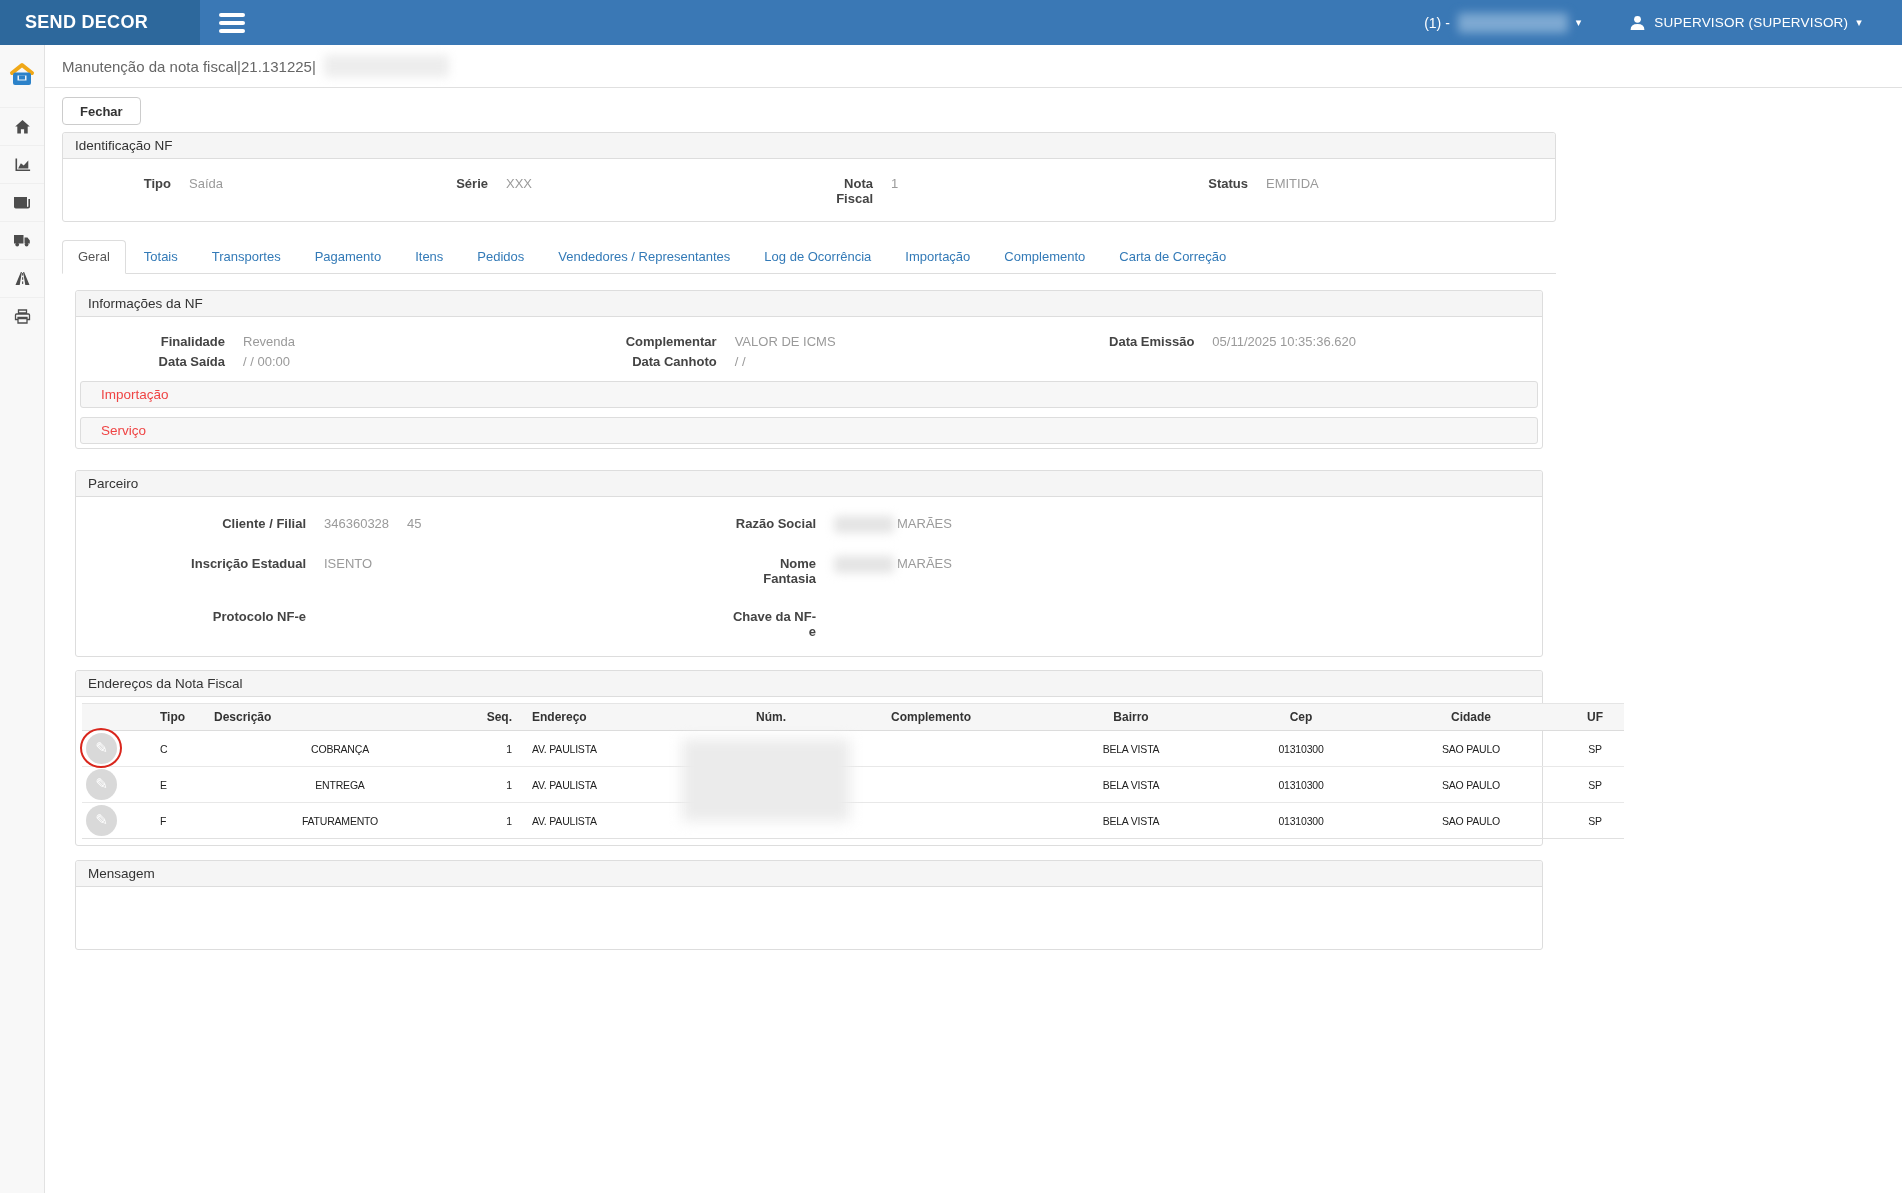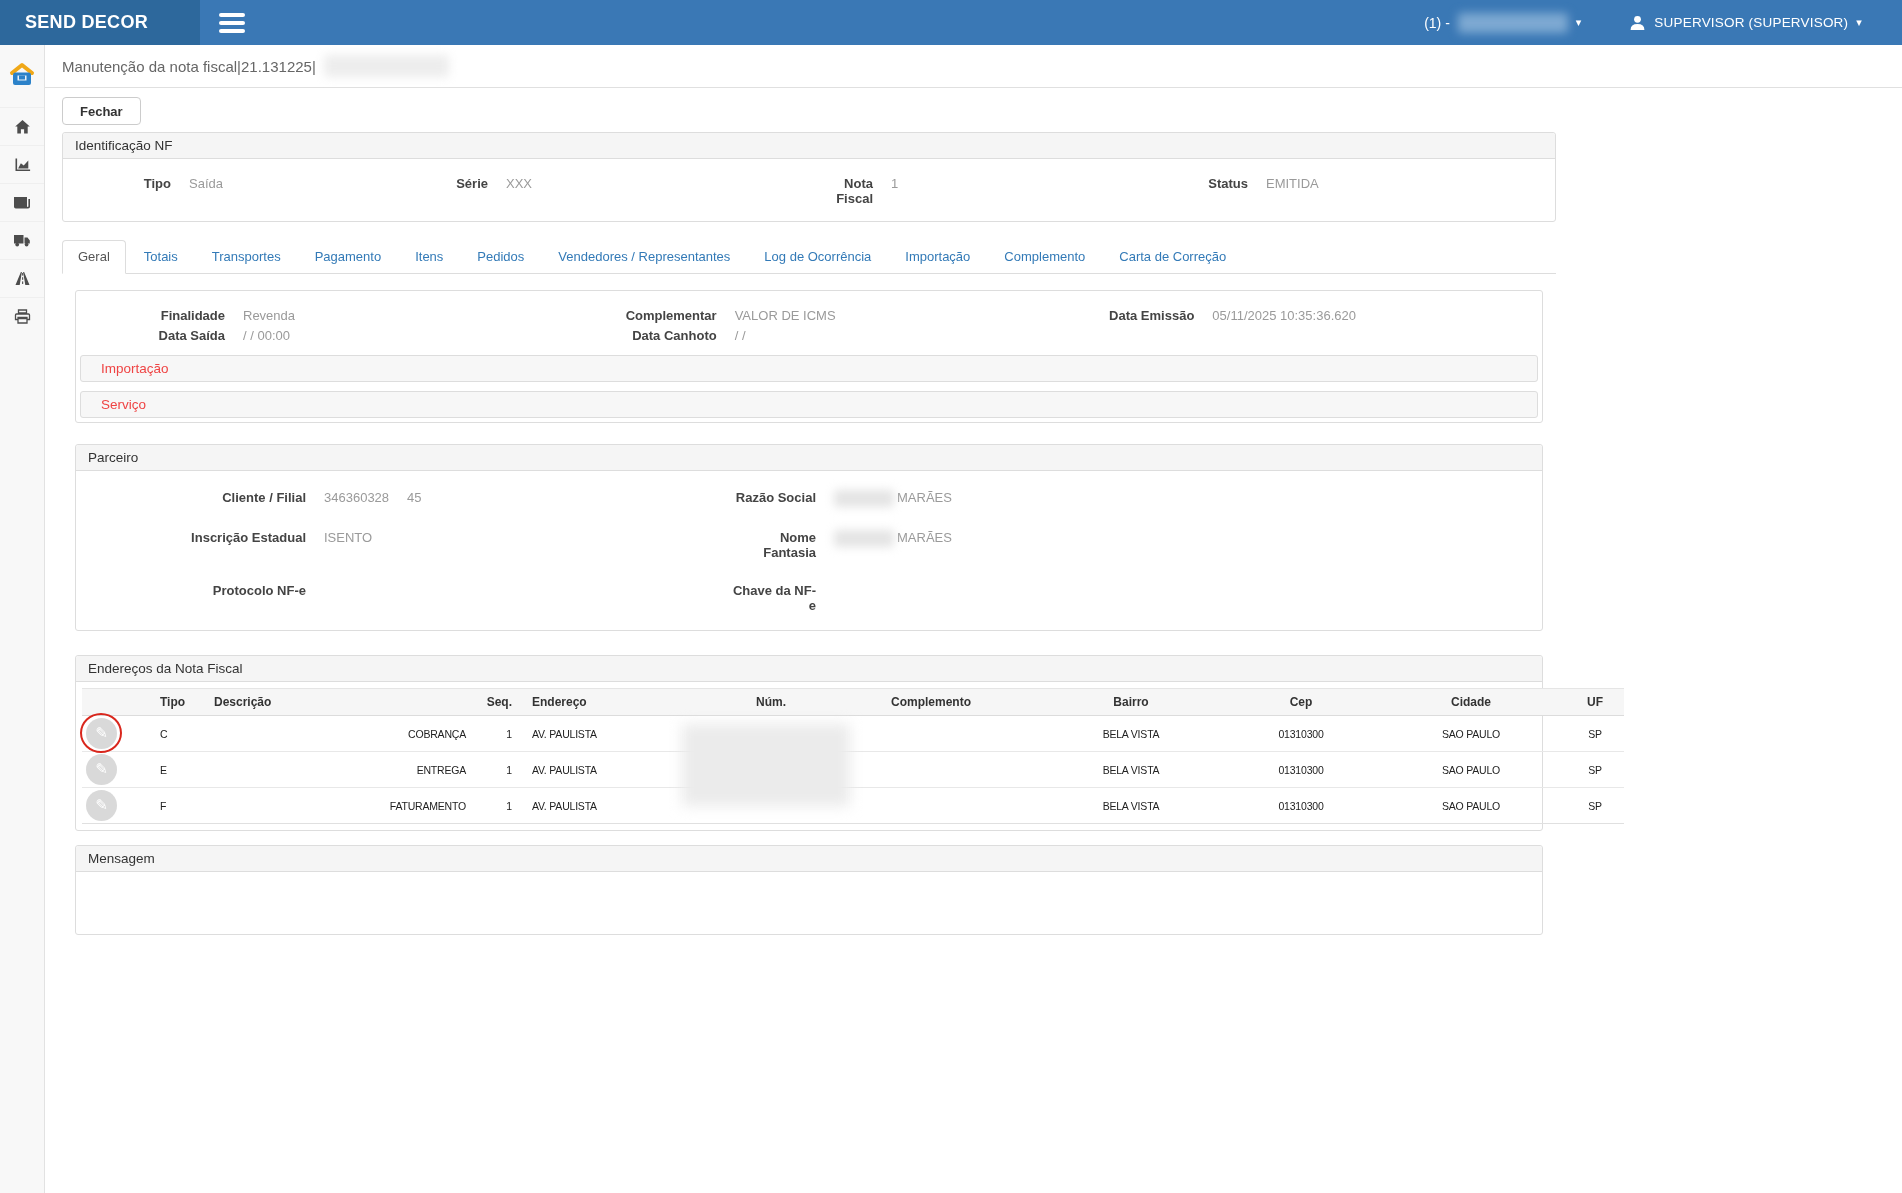--- a/index.html
+++ b/index.html
@@ -83,30 +83,30 @@
 
   
   .p-parc { margin-top:21px; }
   .p-parc .fields { padding:19px 12px 17px 12px; display:flex; flex-direction:column; gap:23px; }
   .fgrid2 { display:grid; grid-template-columns:640px 1fr; }
   .fgrid2 .field:nth-child(1) .lbl { width:218px; }
   .fgrid2 .field:nth-child(2) .lbl { width:88px; }
   .val2 { margin-left:60px; color:#9a9a9a; }
 
   
-  .p-end { margin-top:24px; }
+  .p-end { margin-top:13px; }
   .table-wrap { position:relative; margin:6px; }
   table { width:100%; border-collapse:collapse; table-layout:fixed; }
   thead th { background:#f6f6f6; border-top:1px solid #e5e5e5; border-bottom:1px solid #dcdcdc;
     font-size:12px; color:#333; padding:6px 4px; font-weight:bold; }
   tbody td { border-bottom:1px solid #e8e8e8; font-size:10.5px; color:#222;
     padding:2px 4px; height:30px; letter-spacing:-.2px; white-space:nowrap; }
   tbody tr:last-child td { border-bottom:1px solid #e0e0e0; }
   .c-icon { width:48px; } .c-tipo { width:80px; text-align:left; padding-left:30px; }
-  .c-desc { width:260px; text-align:right; } .c-seq { width:46px; text-align:right; }
+  .c-desc { width:260px; text-align:center; } .c-seq { width:46px; text-align:right; }
   .c-end { width:200px; text-align:left; padding-left:16px; } .c-num { width:110px; text-align:center; }
   .c-comp { width:210px; text-align:center; } .c-bai { width:190px; text-align:center; }
   .c-cep { width:150px; text-align:center; } .c-cid { width:190px; text-align:center; }
   .c-uf { width:58px; text-align:center; }
   th.c-tipo, th.c-desc { text-align:left; } th.c-seq { text-align:right; } th.c-end { text-align:left; }
 
   .edit-btn { position:relative; width:31px; height:31px; border-radius:50%; background:#d9d9d9;
     border:none; color:#fff; font-size:15px; line-height:30px; text-align:center; cursor:pointer;
     display:inline-block; }
   .red-ellipse { position:absolute; left:-6px; top:-5px; width:42px; height:40px;
@@ -239,20 +239,21 @@
     <div class="tab link">Vendedores / Representantes</div>
     <div class="tab link">Log de Ocorrência</div>
     <div class="tab link">Importação</div>
     <div class="tab link">Complemento</div>
     <div class="tab link">Carta de Correção</div>
   </div>
 
   <div class="tab-content">
 
     <div class="panel p-info">
+      <div class="panel-heading">Informações da NF</div>
       <div class="fields">
         <div class="fgrid3">
           <div class="field">
             <span class="lbl">Finalidade</span>
             <span class="val">Revenda</span>
           </div>
           <div class="field">
             <span class="lbl">Complementar</span>
             <span class="val">VALOR DE ICMS</span>
           </div>

